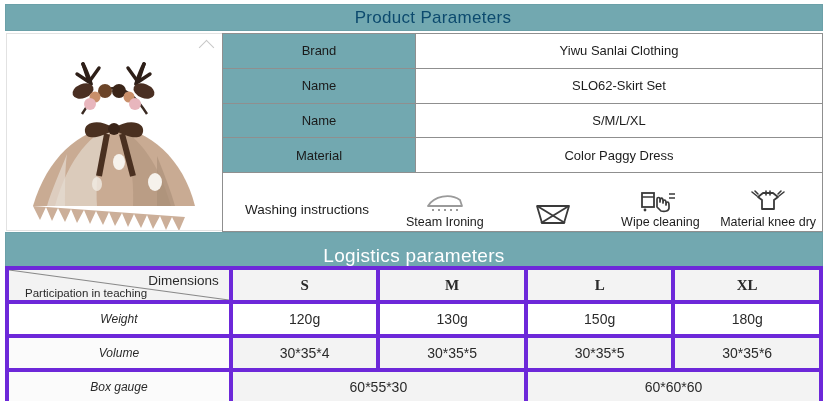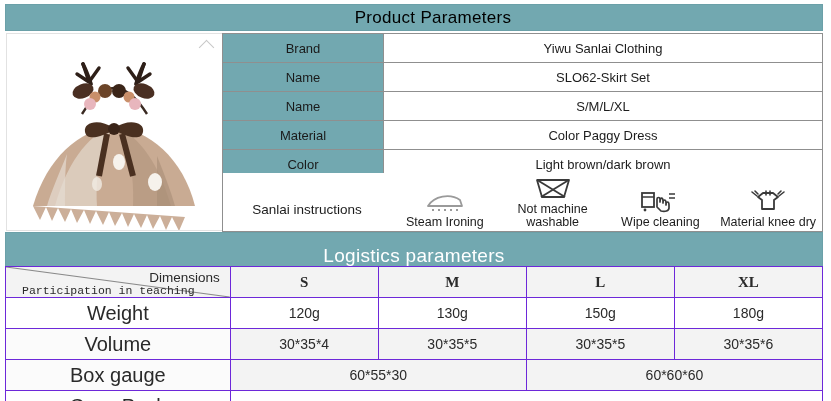--- a/index.html
+++ b/index.html
@@ -5,67 +5,67 @@
   html,body{margin:0;padding:0;background:#ffffff;}
   body{width:831px;height:401px;overflow:hidden;
        font-family:"Liberation Sans",sans-serif;color:#1c1c1c;}
   #page{position:relative;width:831px;height:401px;background:#ffffff;}
 
   .teal-banner{position:absolute;left:5px;width:818px;background:#72a8b0;
        display:flex;align-items:center;justify-content:center;
        box-sizing:border-box;border:1px solid #6ba0a8;}
   .teal-banner span{font-size:17px;letter-spacing:.3px;}
   #banner-product{top:4px;height:27px;}
-  #banner-product span{color:#000000;margin-left:38px;}
+  #banner-product span{color:#0c4a6e;margin-left:38px;}
   #banner-logistics{top:232px;height:48px;}
   #banner-logistics span{color:#ffffff;font-size:19px;}
 
   
   #product-image{position:absolute;left:6px;top:33px;width:215px;height:196px;
        background:#fefefe;border:1px solid #e2e2e2;overflow:hidden;}
   .arrow-mark{position:absolute;right:10px;top:8px;width:10px;height:10px;
        border-left:1.5px solid #9a9a9a;border-top:1.5px solid #9a9a9a;
        transform:rotate(45deg);opacity:.55;}
 
   
   #param-table{position:absolute;left:222px;top:33px;width:601px;height:140px;
        border-collapse:collapse;table-layout:fixed;}
-  #param-table td{border:1px solid #8f8f8f;height:28px;padding:0 4px;
+  #param-table td{border:1px solid #8f8f8f;height:28px;padding:0 20px;
        text-align:center;vertical-align:middle;font-size:13px;background:#fff;}
   #param-table td.lbl{background:#72a8b0;color:#1a1a1a;width:152px;}
   .v-big{font-size:19px;}
   .v-mid{font-size:16px;margin-left:24px;}
   .lbl-big{font-size:16px;}
 
   
   #care-row{position:absolute;left:222px;top:173px;width:601px;height:59px;
        border:1px solid #8f8f8f;border-top:none;background:#fff;
        display:flex;align-items:flex-end;box-sizing:border-box;}
   .care-title{width:168px;text-align:center;font-size:13.5px;
        padding-bottom:14px;box-sizing:border-box;}
   .care-cell{flex:1;display:flex;flex-direction:column;align-items:center;
        justify-content:flex-end;padding-bottom:2px;box-sizing:border-box;}
   .care-cell svg{display:block;margin-bottom:2px;}
   .care-lbl{font-size:12.5px;line-height:1.05;text-align:center;}
 
   
   #log-table{position:absolute;left:5px;top:266px;width:818px;
        border-collapse:collapse;table-layout:fixed;}
-  #log-table td{border:1px solid #6d28d9;height:28px;text-align:center;
+  #log-table td{border:4px solid #6d28d9;height:28px;text-align:center;
        vertical-align:middle;font-size:14px;background:#f3f3f3;color:#2a2a2a;}
-  #log-table td.row-lbl{width:217px;font-size:20px;background:#fbfbfb;}
+  #log-table td.row-lbl{width:217px;font-size:12px;background:#fbfbfb;font-style:italic;}
   #log-table tr.hdr td{font-family:"Liberation Serif",serif;font-weight:bold;
        font-size:15px;background:#f3f3f3;}
   #log-table td.white{background:#ffffff;}
   .diag{position:relative;padding:0;overflow:hidden;}
   .diag .dg-line{position:absolute;left:0;top:0;width:100%;height:100%;}
   .diag .dg-top{position:absolute;right:10px;top:3px;font-size:13.5px;
        font-family:"Liberation Sans",sans-serif;font-weight:normal;}
   .diag .dg-bot{position:absolute;left:16px;bottom:1px;font-size:11.5px;
-       line-height:1.0;text-align:left;font-family:Liberation Mono, monospace;
+       line-height:1.0;text-align:left;font-family:Liberation Sans, sans-serif;
        font-weight:normal;}
 </style>
 </head>
 <body>
 
 <div id="page">
 
   <div class="teal-banner" id="banner-product">
     <span>Product Parameters</span>
   </div>
@@ -125,49 +125,44 @@
         <td class="v-big">SLO62-Skirt Set</td>
       </tr>
       <tr>
         <td class="lbl">Name</td>
         <td class="v-mid">S/M/L/XL</td>
       </tr>
       <tr>
         <td class="lbl lbl-big">Material</td>
         <td>Color Paggy Dress</td>
       </tr>
-      <tr>
-        <td class="lbl lbl-big">Color</td>
-        <td>Light brown/dark brown</td>
-      </tr>
     </tbody>
   </table>
 
   <div id="care-row">
-    <div class="care-title">Sanlai instructions</div>
+    <div class="care-title">Washing instructions</div>
 
     <div class="care-cell">
       <svg width="42" height="24" viewBox="0 0 42 24">
         <path d="M4 16 C 10 6 26 3 36 10 L38 16 Z" fill="none" stroke="#9a9a9a" stroke-width="1.8" stroke-linejoin="round"></path>
         <line x1="8" y1="20" x2="10" y2="20" stroke="#9a9a9a" stroke-width="1.8"></line>
         <line x1="14" y1="20" x2="16" y2="20" stroke="#9a9a9a" stroke-width="1.8"></line>
         <line x1="20" y1="20" x2="22" y2="20" stroke="#9a9a9a" stroke-width="1.8"></line>
         <line x1="26" y1="20" x2="28" y2="20" stroke="#9a9a9a" stroke-width="1.8"></line>
         <line x1="32" y1="20" x2="34" y2="20" stroke="#9a9a9a" stroke-width="1.8"></line>
       </svg>
       <div class="care-lbl">Steam Ironing</div>
     </div>
 
     <div class="care-cell">
       <svg width="38" height="26" viewBox="0 0 38 26">
         <path d="M3 5 L35 5 L30 22 L8 22 Z" fill="none" stroke="#3a3a3a" stroke-width="1.8" stroke-linejoin="round"></path>
         <line x1="4" y1="5.5" x2="31" y2="22" stroke="#3a3a3a" stroke-width="1.8"></line>
         <line x1="34" y1="5.5" x2="7" y2="22" stroke="#3a3a3a" stroke-width="1.8"></line>
       </svg>
-      <div class="care-lbl">Not machine washable</div>
     </div>
 
     <div class="care-cell">
       <svg width="42" height="26" viewBox="0 0 42 26">
         <rect x="3" y="5" width="12" height="14" fill="none" stroke="#3a3a3a" stroke-width="1.8"></rect>
         <line x1="3" y1="9" x2="15" y2="9" stroke="#3a3a3a" stroke-width="1.5"></line>
         <circle cx="6" cy="22" r="1.4" fill="#3a3a3a"></circle>
         <path d="M18 19 L18 11 C18 9 21 9 21 11 L21 14 C21 9 24 9 24 13 L24 15 C24 11 27 11 27 15 L27 17 C27 13 30 13 30 17 L30 20 C30 23 26 24 22 23 Z" fill="none" stroke="#3a3a3a" stroke-width="1.7" stroke-linejoin="round"></path>
         <path d="M30 6 L36 6 M30 10 L36 10" stroke="#3a3a3a" stroke-width="1.5"></path>
       </svg>

